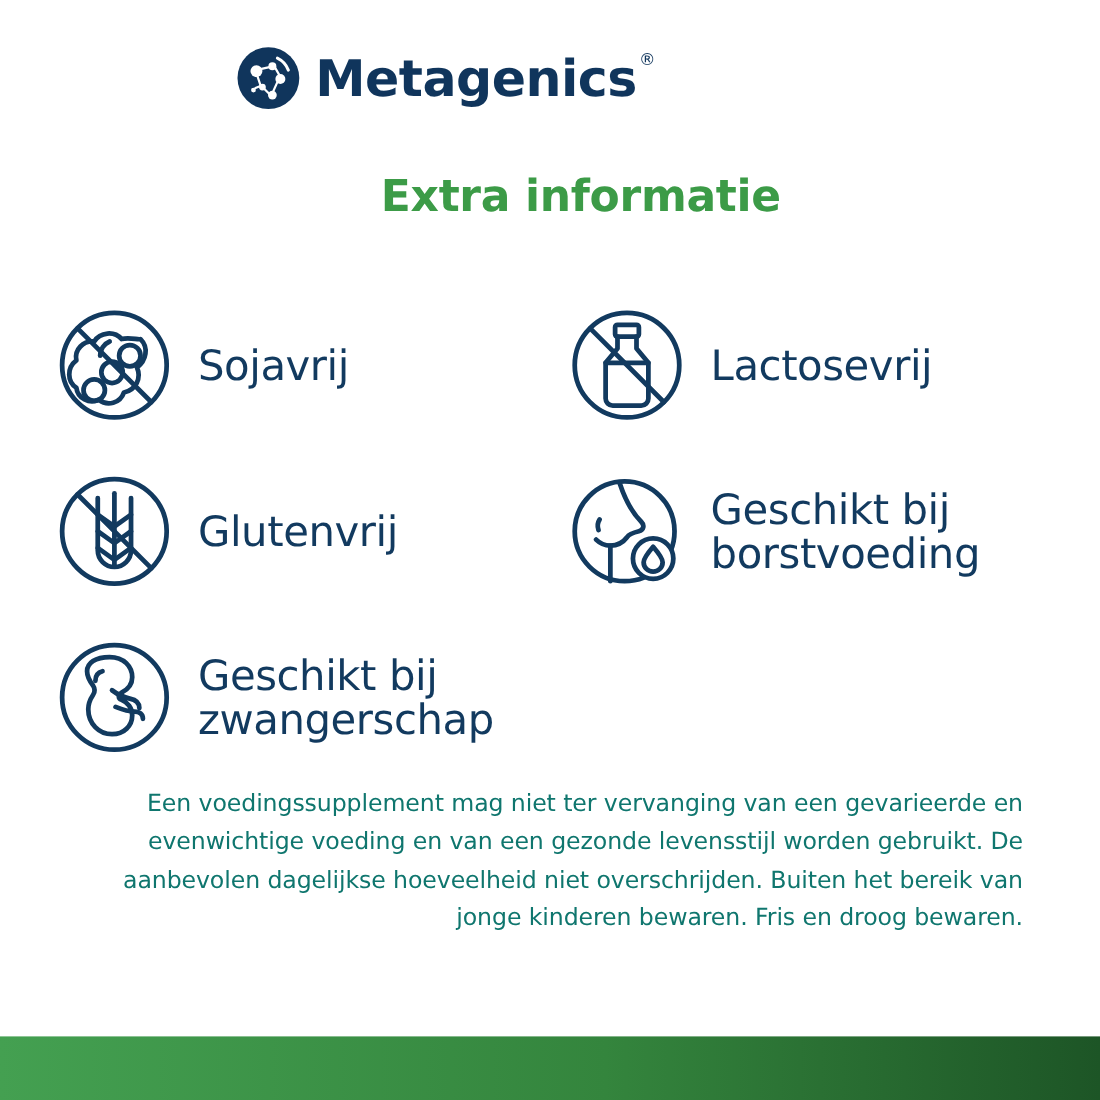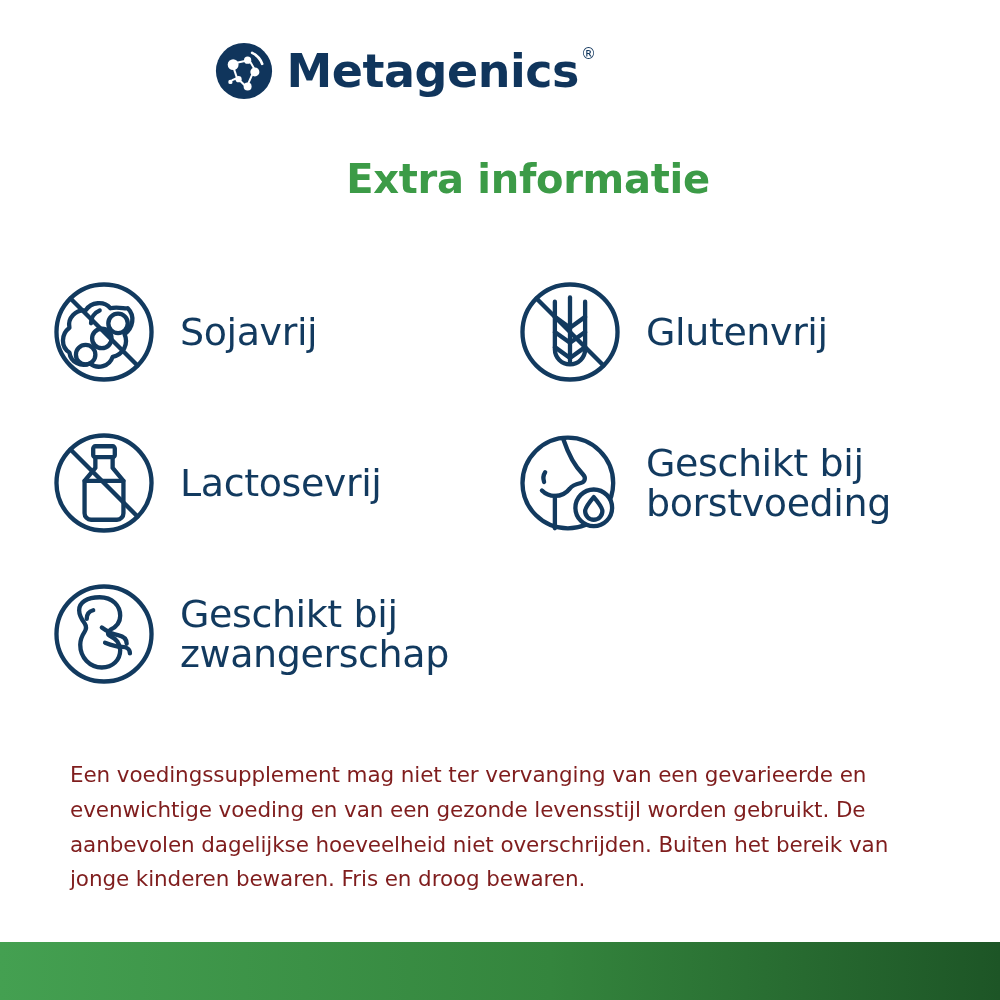--- a/index.html
+++ b/index.html
@@ -90,28 +90,27 @@
     line-height:1.06;
     letter-spacing:-0.4px;
     white-space:pre-line;
   }
 
   
   .disclaimer {
     position:absolute;
     left:70px; top:714px;
     width:860px;
-    text-align:left;
+    text-align:right;
     font-family:"DejaVu Sans", sans-serif;
     font-size:21.5px;
     font-weight:400;
-    color:#7f1d1d;
+    color:#0f766e;
     line-height:1.62;
     letter-spacing:-0.1px;
-    margin-top:44px;
   }
 
   
   .bottom-bar {
     position:absolute;
     left:0; top:942px;
     width:1000px; height:58px;
   }
 </style>
 </head>
@@ -160,41 +159,41 @@
         </g>
       </svg>
       <div class="feature-label">Sojavrij</div>
     </div>
 
     <div class="feature">
       <svg class="feature-icon" viewBox="0 0 100 100">
         <g fill="none" stroke="#123A5F" stroke-width="4" stroke-linecap="round" stroke-linejoin="round">
           <circle cx="50" cy="50" r="44"></circle>
           <line x1="19" y1="19" x2="81" y2="81"></line>
+          <rect x="40" y="16" width="20" height="10" rx="2"></rect>
+          <path d="M42 26 v10 l-10 12 v30 a6 6 0 0 0 6 6 h24 a6 6 0 0 0 6 -6 v-30 l-10 -12 v-10"></path>
+          <line x1="32" y1="48" x2="68" y2="48"></line>
+        </g>
+      </svg>
+      <div class="feature-label">Lactosevrij</div>
+    </div>
+
+    <div class="feature">
+      <svg class="feature-icon" viewBox="0 0 100 100">
+        <g fill="none" stroke="#123A5F" stroke-width="4" stroke-linecap="round" stroke-linejoin="round">
+          <circle cx="50" cy="50" r="44"></circle>
+          <line x1="19" y1="19" x2="81" y2="81"></line>
           <path d="M50 18 v60"></path>
           <path d="M36 22 v44 a14 14 0 0 0 28 0 v-44"></path>
           <path d="M36 36 l14 10 l14 -10"></path>
           <path d="M36 50 l14 10 l14 -10"></path>
           <path d="M36 64 l14 10 l14 -10"></path>
         </g>
       </svg>
       <div class="feature-label">Glutenvrij</div>
-    </div>
-
-    <div class="feature">
-      <svg class="feature-icon" viewBox="0 0 100 100">
-        <g fill="none" stroke="#123A5F" stroke-width="4" stroke-linecap="round" stroke-linejoin="round">
-          <circle cx="50" cy="50" r="44"></circle>
-          <line x1="19" y1="19" x2="81" y2="81"></line>
-          <rect x="40" y="16" width="20" height="10" rx="2"></rect>
-          <path d="M42 26 v10 l-10 12 v30 a6 6 0 0 0 6 6 h24 a6 6 0 0 0 6 -6 v-30 l-10 -12 v-10"></path>
-          <line x1="32" y1="48" x2="68" y2="48"></line>
-        </g>
-      </svg>
-      <div class="feature-label">Lactosevrij</div>
     </div>
 
     <div class="feature">
       <svg class="feature-icon" viewBox="0 0 100 100">
         <g fill="none" stroke="#123A5F" stroke-width="4" stroke-linecap="round" stroke-linejoin="round">
           <circle cx="48" cy="50" r="42"></circle>
           <path d="M44 10 c4 12 10 24 18 32 c3 3 2 7 -2 8 c-4 1 -8 2 -10 5 c-3 4 -8 7 -14 7 c-5 0 -9 -2 -12 -5"></path>
           <path d="M36 62 v30"></path>
           <path d="M27 40 c-2 3 -2 6 -1 9"></path>
           <circle cx="72" cy="73" r="17" fill="#ffffff"></circle>

